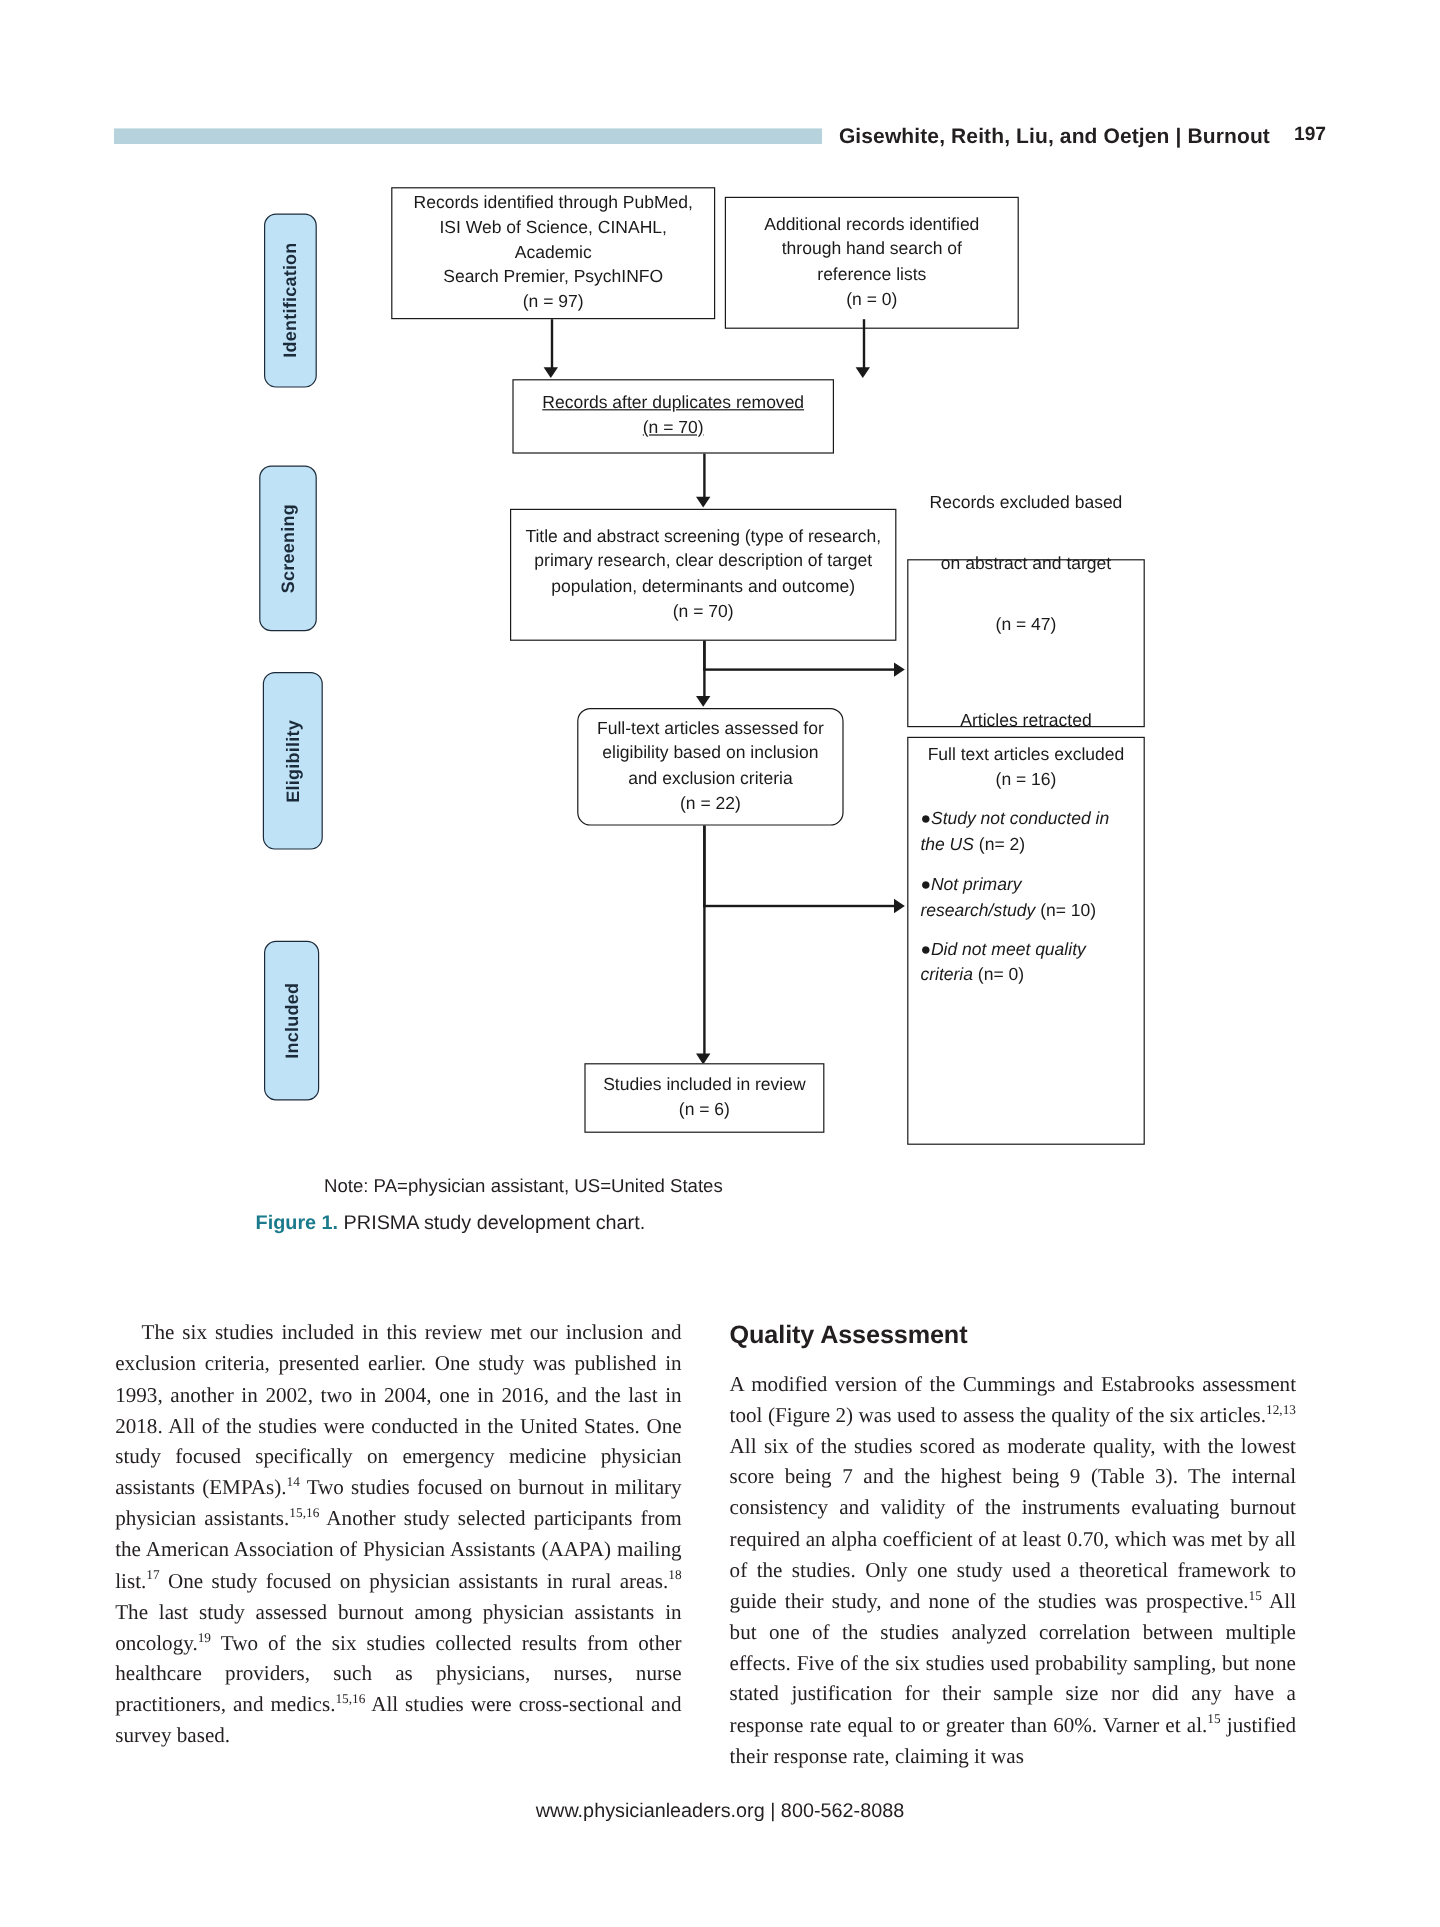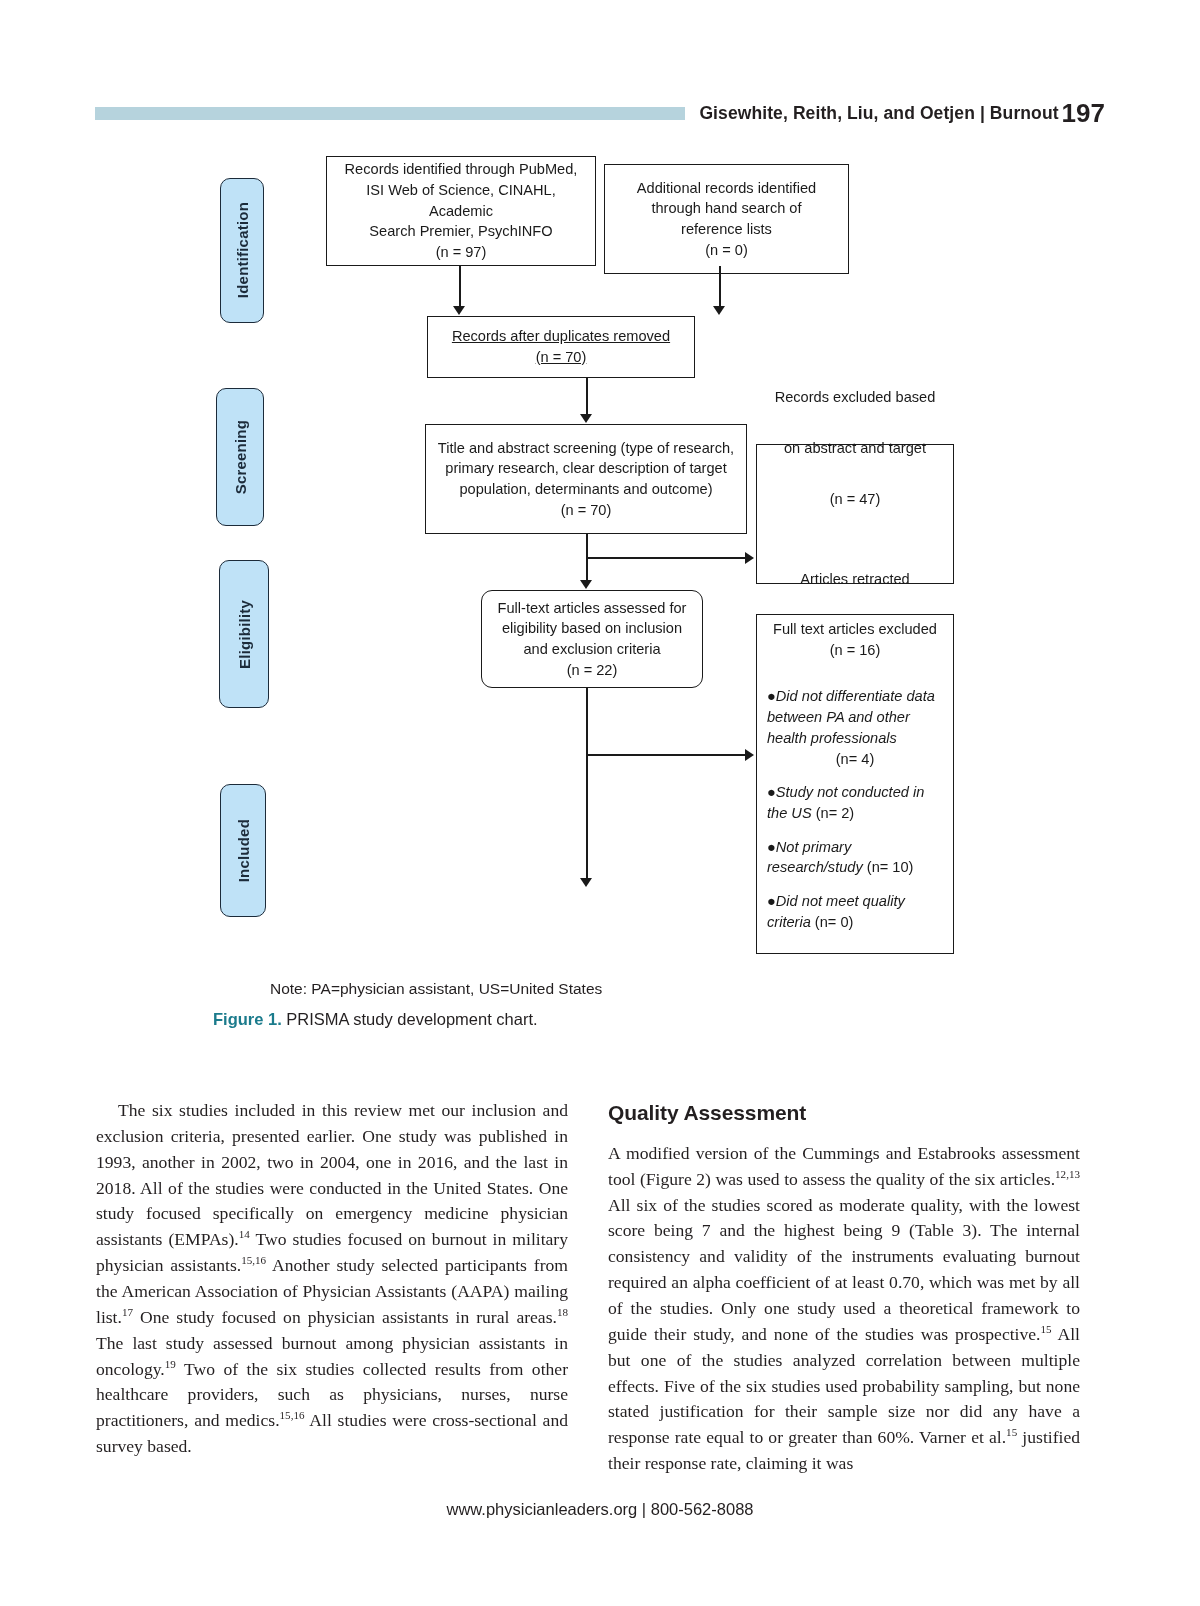--- a/index.html
+++ b/index.html
@@ -35,23 +35,23 @@
   .runhead-authors {
     font-family: "Liberation Sans", sans-serif;
     font-size: 17.5px;
     font-weight: 600;
     letter-spacing: .1px;
     white-space: nowrap;
     color: #231f20;
   }
   .runhead-page {
     font-family: "Liberation Sans", sans-serif;
-    font-size: 26px;
+    font-size: 16px;
     font-weight: bold;
-    margin-left: 3px;
+    margin-left: 20px;
     color: #231f20;
   }
 
   
   .figure {
     position: absolute;
     left: 0;
     top: 140px;
     width: 1200px;
     height: 930px;
@@ -233,21 +233,21 @@
   <div class="line-v" style="left:586px; top:238px; height:38px;"></div>
   <div class="arrow-down" style="left:580px; top:274px;"></div>
 
   <div class="fbox" style="left:425px; top:284px; width:322px; height:110px;">
     <span class="ln">Title and abstract screening (type of research,</span>
     <span class="ln">primary research, clear description of target</span>
     <span class="ln">population, determinants and outcome)</span>
     <span class="ln">(n = 70)</span>
   </div>
 
-  <div class="fbox" style="left:756px; top:304px; width:198px; height:140px;gap:30px;">
+  <div class="fbox" style="left:756px; top:326px; width:198px; height:140px;gap:30px;">
     <span class="ln">Records excluded based</span>
     <span class="ln">on abstract and target</span>
     <span class="ln">(n = 47)</span>
     <div class="gap"></div>
     <span class="ln">Articles retracted</span>
     <span class="ln">(n = 1)</span>
   </div>
 
   <div class="line-v" style="left:586px; top:394px; height:24px;"></div>
   <div class="line-h" style="left:586px; top:417px; width:160px;"></div>
@@ -260,24 +260,20 @@
     <span class="ln">Full-text articles assessed for</span>
     <span class="ln">eligibility based on inclusion</span>
     <span class="ln">and exclusion criteria</span>
     <span class="ln">(n = 22)</span>
   </div>
 
   <div class="fbox" style="left:756px; top:474px; width:198px; height:340px; justify-content:flex-start; padding-top:4px;">
     <span class="ln">Full text articles excluded</span>
     <span class="ln">(n = 16)</span>
 
-    <div class="bullet-line" style="margin-top:26px;">
-      <span>●Did not differentiate data between PA and other health professionals</span>
-      <span class="n ctr" style="display:block; text-align:center;">(n= 4)</span>
-    </div>
 
     <div class="bullet-line">
       <span>●Study not conducted in the US</span>
       <span class="n">(n= 2)</span>
     </div>
 
     <div class="bullet-line">
       <span>●Not primary research/study</span>
       <span class="n">(n= 10)</span>
     </div>
@@ -288,20 +284,24 @@
     </div>
   </div>
 
   <div class="line-v" style="left:586px; top:548px; height:68px;"></div>
   <div class="line-h" style="left:586px; top:614px; width:160px;"></div>
   <div class="arrow-right" style="left:745px; top:609px;"></div>
 
   <div class="line-v" style="left:586px; top:548px; height:192px;"></div>
   <div class="arrow-down" style="left:580px; top:738px;"></div>
 
+  <div class="fbox" style="left:487px; top:746px; width:200px; height:58px;">
+    <span class="ln">Studies included in review</span>
+    <span class="ln">(n = 6)</span>
+  </div>
 </div>
 
 <div class="fig-note">Note: PA=physician assistant, US=United States</div>
 <div class="fig-caption">
   <span class="lbl">Figure 1.</span><span> PRISMA study development chart.</span>
 </div>
 
 <div class="col col-left">
   <p><span>The six studies included in this review met our inclusion and exclusion criteria, presented earlier. One study was published in 1993, another in 2002, two in 2004, one in 2016, and the last in 2018. All of the studies were conducted in the United States. One study focused specifically on emergency medicine physician assistants (EMPAs).</span><sup>14</sup><span> Two studies focused on burnout in military physician assistants.</span><sup>15,16</sup><span> Another study selected participants from the American Association of Physician Assistants (AAPA) mailing list.</span><sup>17</sup><span> One study focused on physician assistants in rural areas.</span><sup>18</sup><span> The last study assessed burnout among physician assistants in oncology.</span><sup>19</sup><span> Two of the six studies collected results from other healthcare providers, such as physicians, nurses, nurse practitioners, and medics.</span><sup>15,16</sup><span> All studies were cross-sectional and survey based.</span></p>
 </div>

